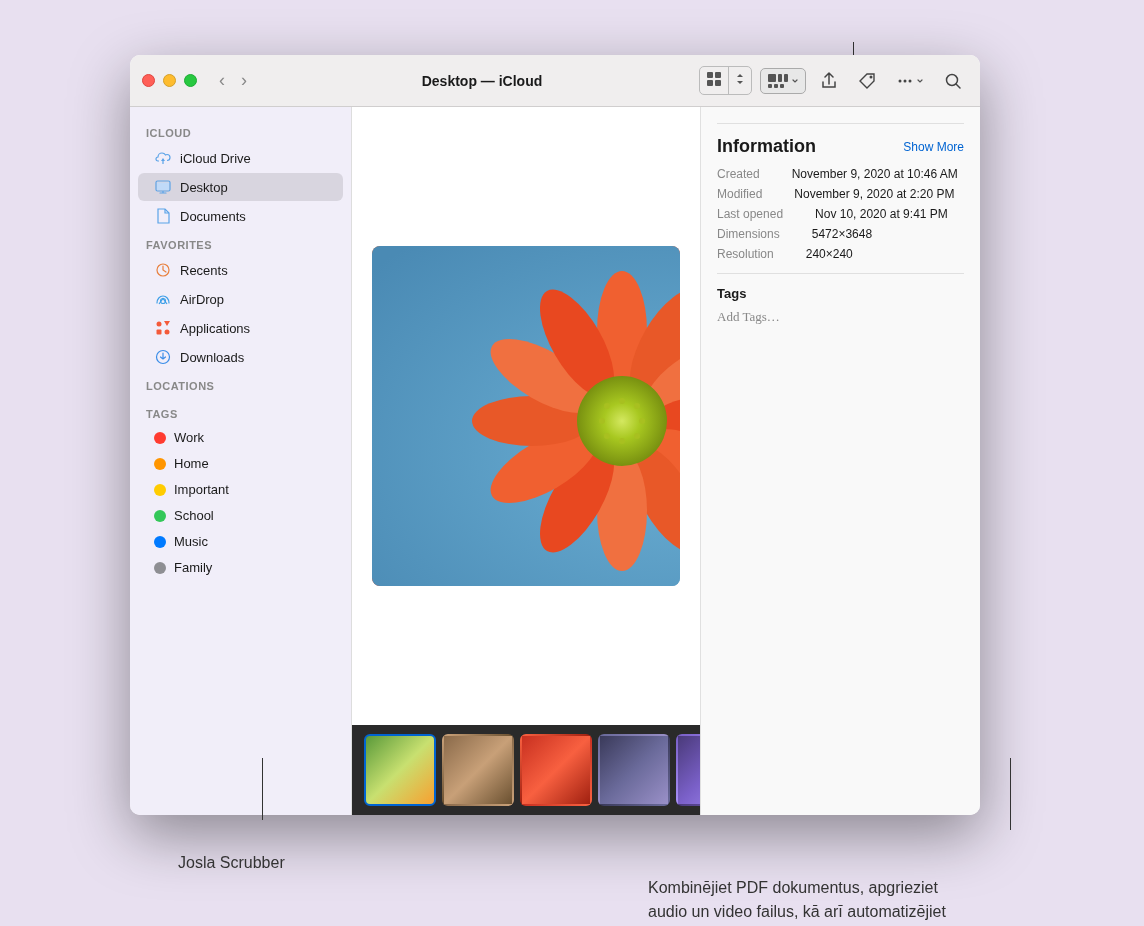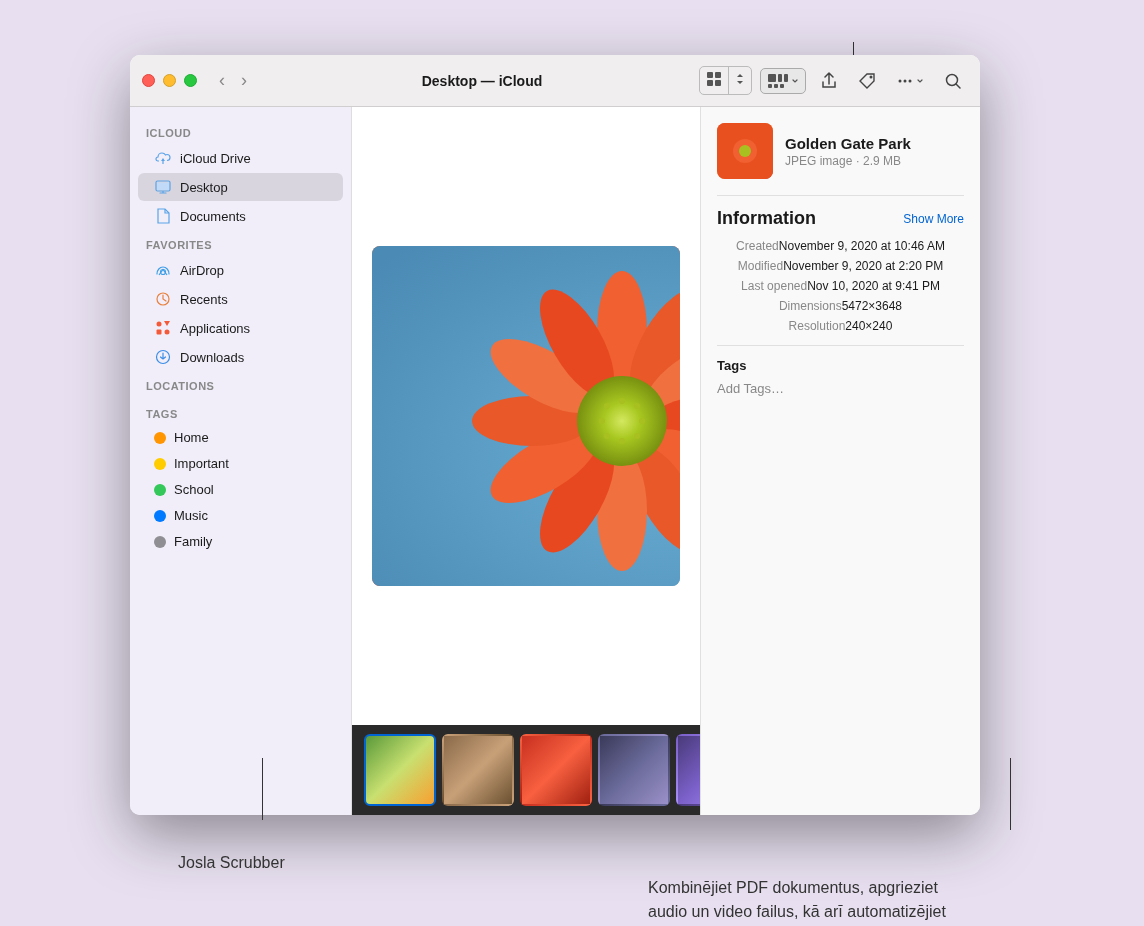--- a/index.html
+++ b/index.html
@@ -277,23 +277,24 @@
     .show-more-btn {
       font-size: 12px;
       color: #0064d2;
       background: none;
       border: none;
       cursor: pointer;
     }
 
     .info-row {
       display: flex;
-      justify-content: center;
+      justify-content: flex-start;
       align-items: baseline;
       margin-bottom: 6px;
+      gap: 32px;
     }
 
     .info-label {
       font-size: 12px;
       color: #888;
       flex-shrink: 0;
     }
 
     .info-value {
       font-size: 12px;
@@ -311,20 +312,21 @@
     .tags-title {
       font-size: 13px;
       font-weight: 700;
       color: #1a1a1a;
       margin-bottom: 8px;
     }
 
     .add-tags {
       font-size: 13px;
       color: #888;
+      font-family: Liberation Serif, serif;
     }
 
     
     .split-view {
       display: flex;
       flex: 1;
       overflow: hidden;
     }
 
     .view-selector {
@@ -466,36 +468,36 @@
           </svg>
         </div>
         <span>Documents</span>
       </div>
 
       <div class="sidebar-section-label">Favorites</div>
 
       <div class="sidebar-item">
         <div class="sidebar-icon">
           <svg width="16" height="16" viewBox="0 0 16 16" fill="none">
+            <circle cx="8" cy="8" r="6" stroke="#e8803e" stroke-width="1.2" fill="none"></circle>
+            <path d="M8 4V8L11 10" stroke="#e8803e" stroke-width="1.2" stroke-linecap="round"></path>
+          </svg>
+        </div>
+        <span>Recents</span>
+      </div>
+
+      <div class="sidebar-item">
+        <div class="sidebar-icon">
+          <svg width="16" height="16" viewBox="0 0 16 16" fill="none">
             <circle cx="8" cy="10" r="2.5" stroke="#3e9fe8" stroke-width="1.2" fill="none"></circle>
             <path d="M4 13L8 7.5L12 13" stroke="#3e9fe8" stroke-width="1.2" fill="none"></path>
             <path d="M2 12C2 8 4.7 5 8 5C11.3 5 14 8 14 12" stroke="#3e9fe8" stroke-width="1.2" stroke-linecap="round" fill="none"></path>
           </svg>
         </div>
         <span>AirDrop</span>
-      </div>
-
-      <div class="sidebar-item">
-        <div class="sidebar-icon">
-          <svg width="16" height="16" viewBox="0 0 16 16" fill="none">
-            <circle cx="8" cy="8" r="6" stroke="#e8803e" stroke-width="1.2" fill="none"></circle>
-            <path d="M8 4V8L11 10" stroke="#e8803e" stroke-width="1.2" stroke-linecap="round"></path>
-          </svg>
-        </div>
-        <span>Recents</span>
       </div>
 
       <div class="sidebar-item">
         <div class="sidebar-icon">
           <svg width="16" height="16" viewBox="0 0 16 16" fill="none">
             <circle cx="4" cy="4" r="2.5" fill="#f45a3a"></circle>
             <rect x="1.5" y="9.5" width="5" height="5" rx="1" fill="#f45a3a"></rect>
             <polygon points="9,1 12,6 15,1" fill="#f45a3a"></polygon>
             <circle cx="12" cy="12" r="2.5" fill="#f45a3a"></circle>
           </svg>
@@ -510,20 +512,24 @@
             <path d="M8 4V10M5.5 8L8 10L10.5 8" stroke="#3a8de8" stroke-width="1.2" stroke-linecap="round" stroke-linejoin="round"></path>
           </svg>
         </div>
         <span>Downloads</span>
       </div>
 
       <div class="sidebar-section-label">Locations</div>
 
       <div class="sidebar-section-label" style="margin-top:4px;">Tags</div>
 
+      <div class="sidebar-item">
+        <div class="tag-dot" style="background:#ff3b30;"></div>
+        <span>Work</span>
+      </div>
       <div class="sidebar-item">
         <div class="tag-dot" style="background:#ff9500;"></div>
         <span>Home</span>
       </div>
       <div class="sidebar-item">
         <div class="tag-dot" style="background:#ffcc00;"></div>
         <span>Important</span>
       </div>
       <div class="sidebar-item">
         <div class="tag-dot" style="background:#34c759;"></div>
@@ -592,33 +598,20 @@
           <div class="thumb thumb1 active"></div>
           <div class="thumb thumb2"></div>
           <div class="thumb thumb3"></div>
           <div class="thumb thumb4"></div>
           <div class="thumb thumb5"></div>
 
         </div>
       </div>
 
       <div class="info-panel">
-        <div class="file-header">
-          <div class="file-thumb">
-            <svg viewBox="0 0 56 56" width="56" height="56">
-              <rect width="56" height="56" rx="8" fill="#e85020"></rect>
-              <ellipse cx="28" cy="28" rx="12" ry="12" fill="#f06030"></ellipse>
-              <ellipse cx="28" cy="28" rx="6" ry="6" fill="#a8c020"></ellipse>
-            </svg>
-          </div>
-          <div class="file-info">
-            <h2>Golden Gate Park</h2>
-            <p>JPEG image · 2.9 MB</p>
-          </div>
-        </div>
 
         <div class="info-section-header">
           <span class="info-section-title">Information</span>
           <button class="show-more-btn">Show More</button>
         </div>
 
         <div class="info-row">
           <span class="info-label">Created</span>
           <span class="info-value">November 9, 2020 at 10:46 AM</span>
         </div>

